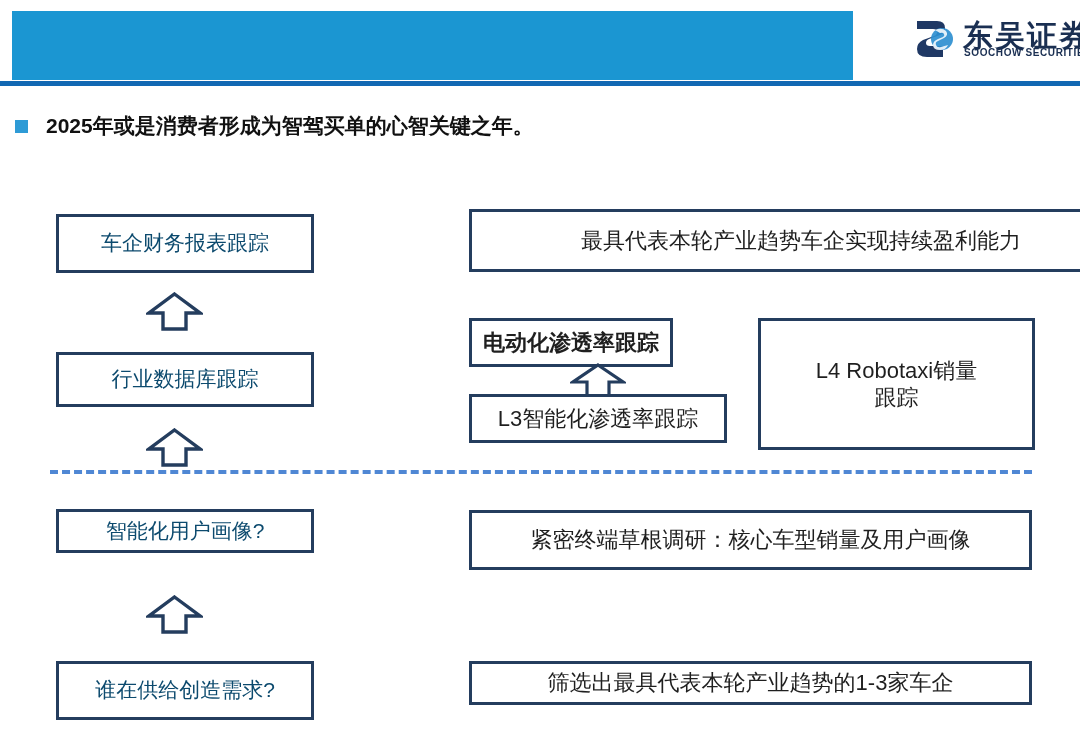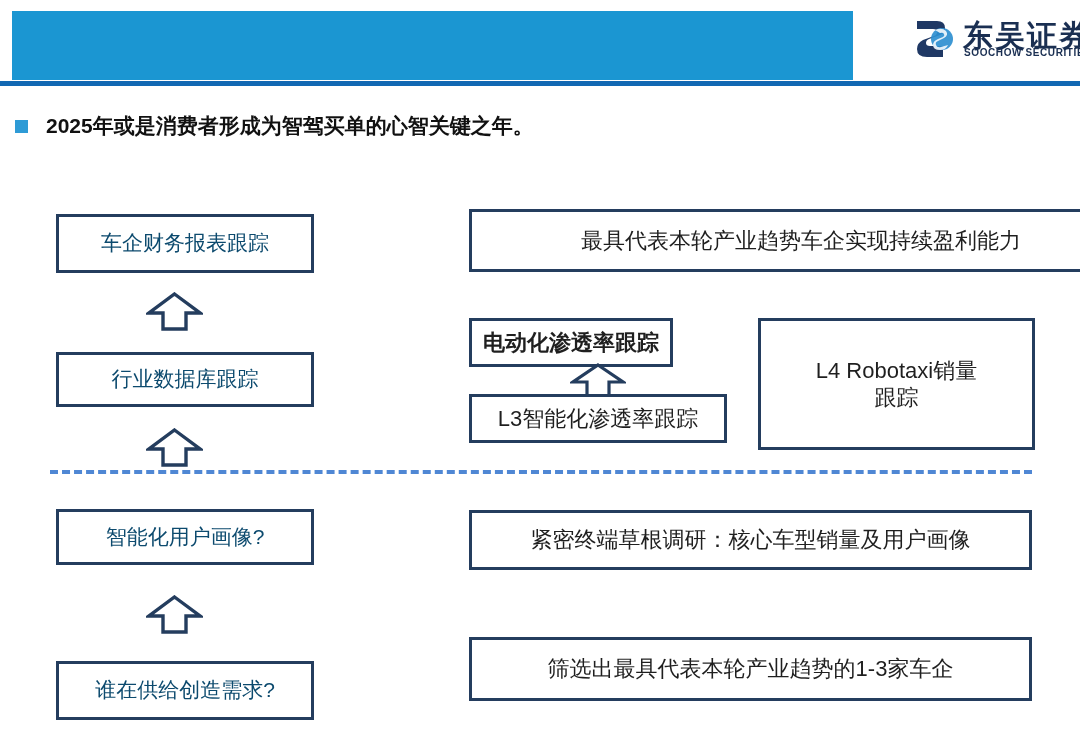--- a/index.html
+++ b/index.html
@@ -170,21 +170,21 @@
   <svg class="arrow" style="left:146px; top:292px; width:57px; height:40px;" viewBox="0 0 57 40">
     <path d="M28.5 2 L54 21 L40 21 L40 37 L17 37 L17 21 L3 21 Z" fill="#ffffff" stroke="#243d5e" stroke-width="3.4" stroke-linejoin="miter"></path>
   </svg>
 
   <div class="box box-red" style="left:56px; top:352px; width:258px; height:55px;">行业数据库跟踪</div>
 
   <svg class="arrow" style="left:146px; top:428px; width:57px; height:40px;" viewBox="0 0 57 40">
     <path d="M28.5 2 L54 21 L40 21 L40 37 L17 37 L17 21 L3 21 Z" fill="#ffffff" stroke="#243d5e" stroke-width="3.4" stroke-linejoin="miter"></path>
   </svg>
 
-  <div class="box box-red" style="left:56px; top:509px; width:258px; height:56px;">智能化用户画像?</div>
+  <div class="box box-red" style="left:56px; top:509px; width:258px; height:44px;">智能化用户画像?</div>
 
   <svg class="arrow" style="left:146px; top:595px; width:57px; height:40px;" viewBox="0 0 57 40">
     <path d="M28.5 2 L54 21 L40 21 L40 37 L17 37 L17 21 L3 21 Z" fill="#ffffff" stroke="#243d5e" stroke-width="3.4" stroke-linejoin="miter"></path>
   </svg>
 
   <div class="box box-red" style="left:56px; top:661px; width:258px; height:59px;">谁在供给创造需求?</div>
 
   <div class="box box-dark" style="left:469px; top:209px; width:664px; height:63px;">最具代表本轮产业趋势车企实现持续盈利能力</div>
 
   <div class="box box-dark" style="left:469px; top:318px; width:204px; height:49px;font-weight:bold;">电动化渗透率跟踪</div>
@@ -195,15 +195,15 @@
 
   <div class="box box-dark" style="left:469px; top:394px; width:258px; height:49px;">L3智能化渗透率跟踪</div>
 
   <div class="box box-dark" style="left:758px; top:318px; width:277px; height:132px; white-space:pre-line;">L4 Robotaxi销量
 跟踪</div>
 
   <div class="divider"></div>
 
   <div class="box box-dark" style="left:469px; top:510px; width:563px; height:60px;">紧密终端草根调研：核心车型销量及用户画像</div>
 
-  <div class="box box-dark" style="left:469px; top:637px; width:563px; height:64px;">筛选出最具代表本轮产业趋势的1-3家车企</div>
+  <div class="box box-dark" style="left:469px; top:661px; width:563px; height:44px;">筛选出最具代表本轮产业趋势的1-3家车企</div>
 
 </div>
 
 </body></html>

